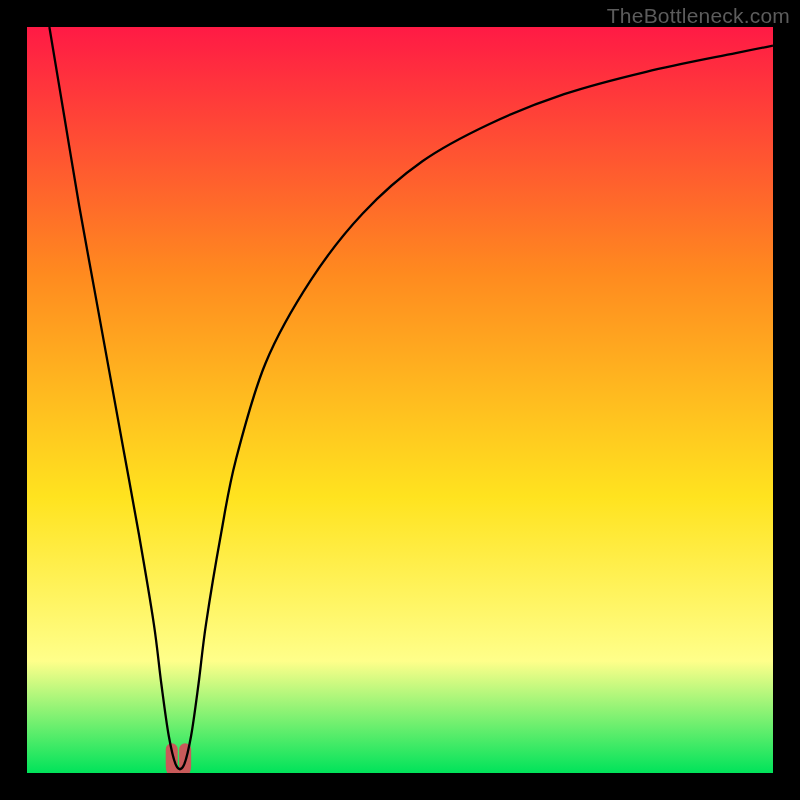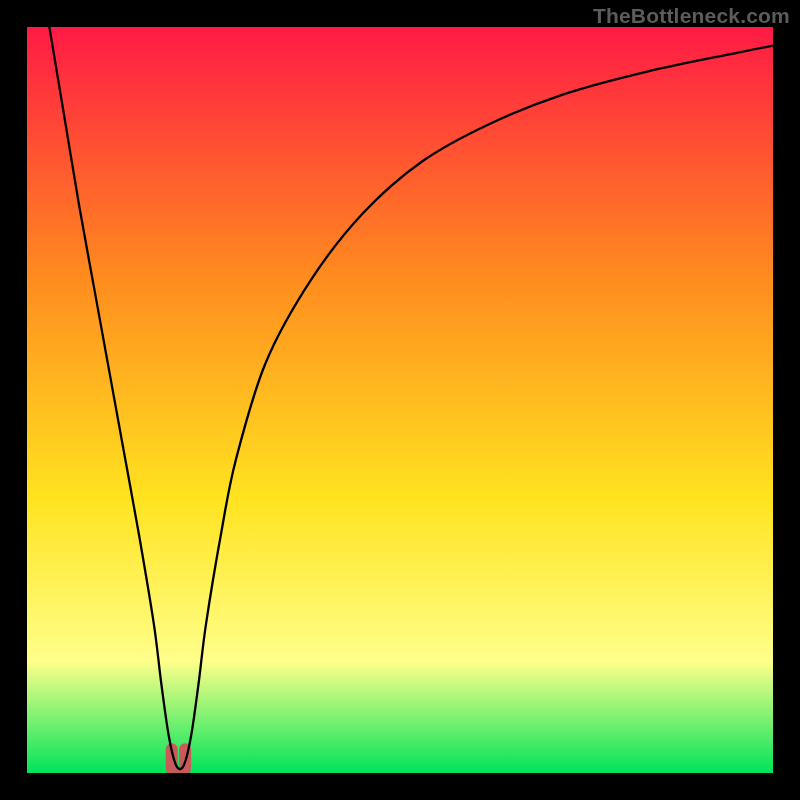--- a/index.html
+++ b/index.html
@@ -18,21 +18,21 @@
     width: 746px;
     height: 746px;
     box-sizing: border-box;
   }
   .watermark {
     position: absolute;
     top: 4px;
     right: 10px;
     color: #5c5c5c;
     font-size: 21px;
-    font-weight: 700;
+    font-weight: 400;
     letter-spacing: 0.2px;
     z-index: 10;
   }
   svg { display: block; }
 </style>
 </head>
 <body>
 
 <div class="watermark">TheBottleneck.com</div>
 

